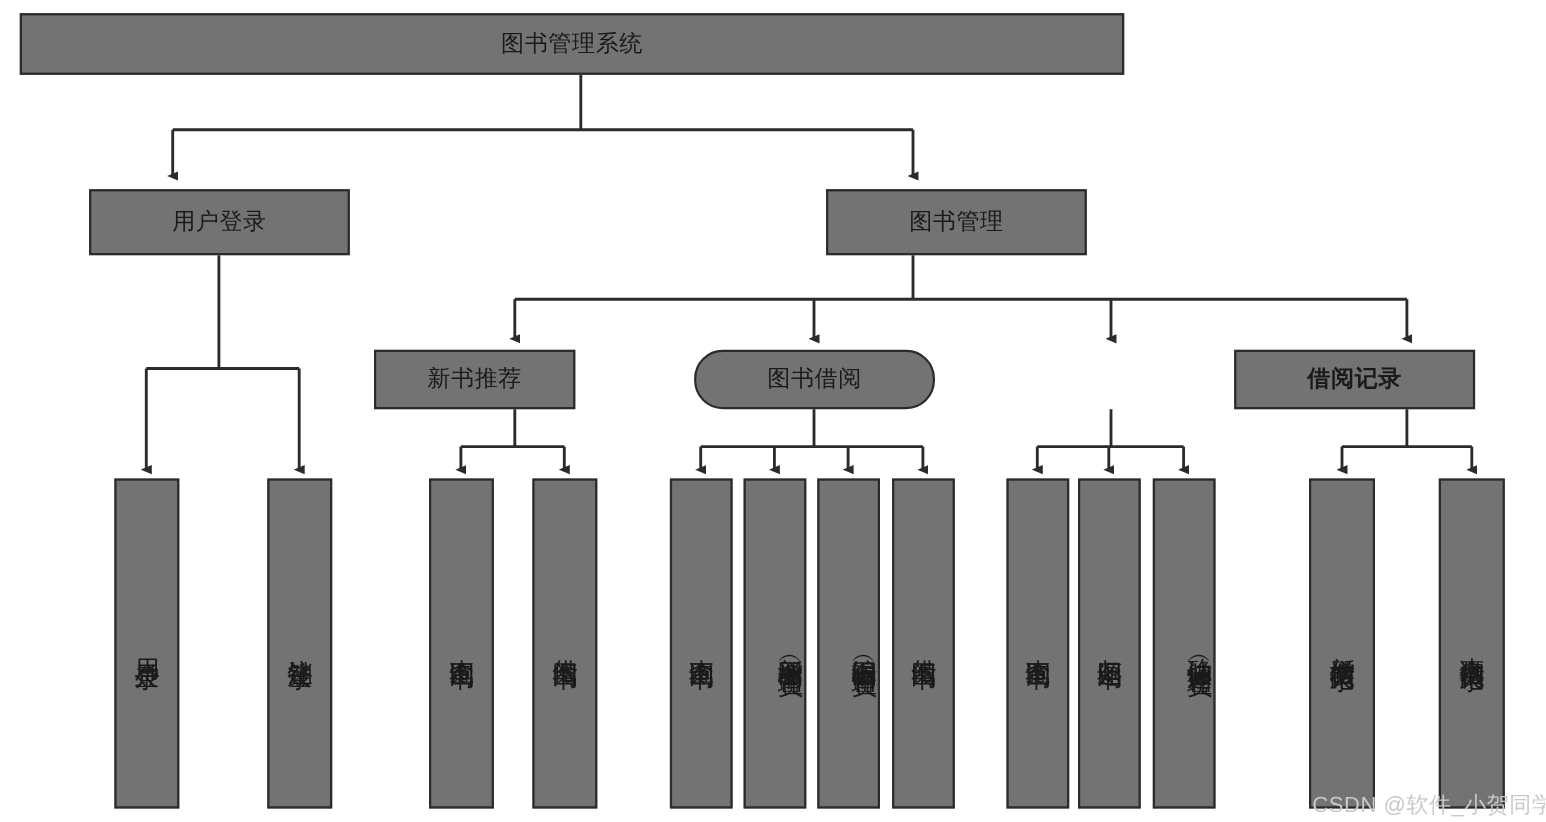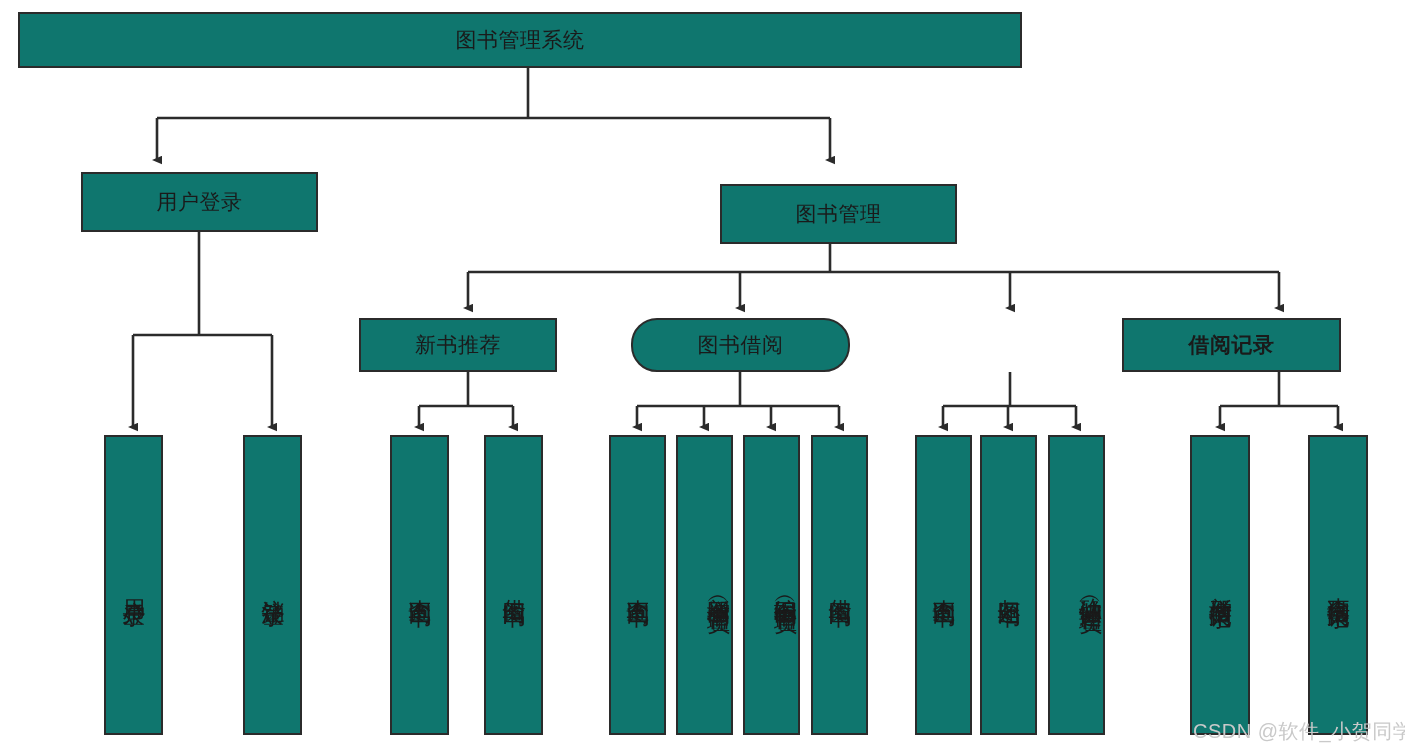--- a/index.html
+++ b/index.html
@@ -21,21 +21,21 @@
     position: absolute;
     left: 0;
     top: 0;
     width: 1405px;
     height: 747px;
   }
   .node {
     position: absolute;
     box-sizing: border-box;
     border: 2px solid #2b2b2b;
-    background: #0f766e;
+    background: #737373;
     display: flex;
     align-items: center;
     justify-content: center;
     color: #1a1a1a;
     line-height: 1.12;
     text-align: center;
   }
   .node.horiz {
     font-size: 21px;
     letter-spacing: 0.5px;
@@ -117,25 +117,25 @@
     </g>
   </svg>
 
   <div class="node horiz" style="left:18px; top:12px; width:1004px; height:56px;">
     <span>图书管理系统</span>
   </div>
 
   <div class="node horiz" style="left:81px; top:172px; width:237px; height:60px;">
     <span>用户登录</span>
   </div>
-  <div class="node horiz" style="left:720px; top:172px; width:237px; height:60px;margin-top:12px;">
+  <div class="node horiz" style="left:751px; top:172px; width:237px; height:60px;">
     <span>图书管理</span>
   </div>
 
-  <div class="node horiz" style="left:359px; top:318px; width:198px; height:54px;">
+  <div class="node horiz" style="left:340px; top:318px; width:183px; height:54px;">
     <span>新书推荐</span>
   </div>
   <div class="node horiz" style="left:631px; top:318px; width:219px; height:54px;border-radius:26px;">
     <span>图书借阅</span>
   </div>
   <div class="node horiz" style="left:1122px; top:318px; width:219px; height:54px;font-weight:bold;">
     <span>借阅记录</span>
   </div>
 
   <div class="node vert mid" style="left:104px; top:435px; width:59px; height:300px;">

